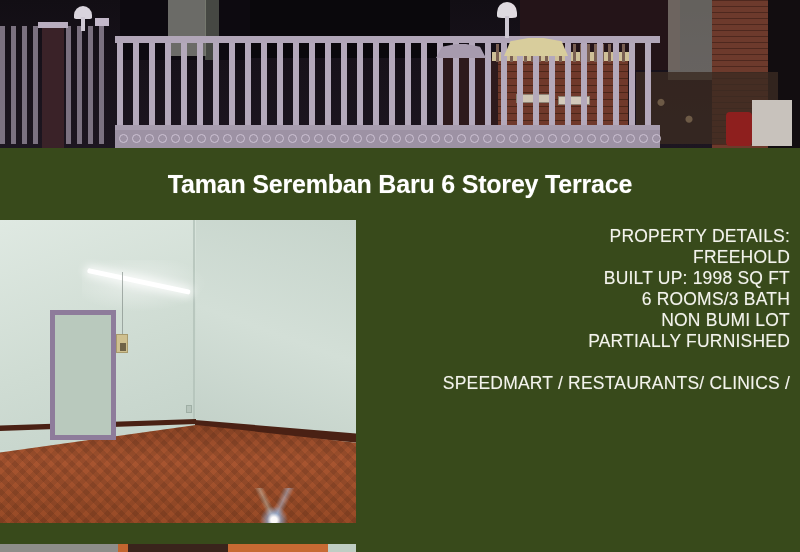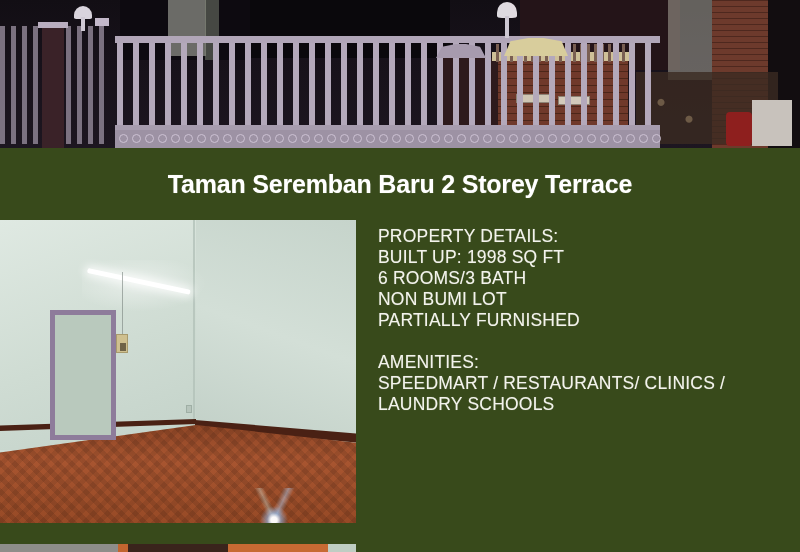--- a/index.html
+++ b/index.html
@@ -117,21 +117,21 @@
   .r-switch i { position:absolute; left:3px; top:8px; width:6px; height:8px; background:#6f6347; display:block; }
   .r-flare { position:absolute; left:248px; top:288px; width:72px; height:64px; transform:translate(-10px,-20px);
      background:
        radial-gradient(circle at 50% 50%,rgba(255,255,255,.95) 3px,rgba(150,200,255,.55) 7px,transparent 14px),
        linear-gradient(115deg,transparent 44%,rgba(180,215,255,.45) 50%,transparent 56%),
        linear-gradient(65deg,transparent 45%,rgba(215,235,225,.38) 50%,transparent 55%);
   }
   .r-vent { position:absolute; left:186px; top:185px; width:6px; height:8px; background:#b7c5bc; border:1px solid #9fafa5; }
 
   
-  .text-col { position:absolute; left:378px; top:226px; width:412px; }
+  .text-col { position:absolute; left:378px; top:226px; width:412px;text-align:right; }
   .txt-line { color:#f3f3ec; font-size:17.5px; line-height:21px; letter-spacing:.2px; white-space:nowrap;
      text-shadow:0 0 1px rgba(255,255,255,.35); }
   .txt-gap { height:21px; }
 
   
   .photo-sliver { position:absolute; left:0; top:544px; width:356px; height:8px; overflow:hidden; }
   .sl-a { position:absolute; left:0; top:0; width:118px; height:8px; background:#8e8d8a; }
   .sl-b { position:absolute; left:118px; top:0; width:10px; height:8px; background:#c2652f; }
   .sl-c { position:absolute; left:128px; top:0; width:100px; height:8px; background:#3a241c; }
   .sl-d { position:absolute; left:228px; top:0; width:100px; height:8px; background:#c76a33; }
@@ -293,21 +293,21 @@
       <div class="shade"></div>
       <div class="stem"></div>
     </div>
     <div class="g-lamp2">
       <div class="shade"></div>
       <div class="stem"></div>
     </div>
   </div>
 
   <div class="title-bar">
-    <div class="title-text">Taman Seremban Baru 2 Storey Terrace</div>
+    <div class="title-text">Taman Seremban Baru 6 Storey Terrace</div>
   </div>
 
   <div class="photo-room">
     <div class="r-wall-back"></div>
     <div class="r-wall-right"></div>
     <div class="r-corner"></div>
     <div class="r-skirt-back"></div>
     <div class="r-skirt-right"></div>
     <div class="r-floor"></div>
     <div class="r-door">
@@ -323,28 +323,27 @@
     <div class="r-wire"></div>
     <div class="r-switch">
         <i></i>
       </div>
     <div class="r-vent"></div>
     <div class="r-flare"></div>
   </div>
 
   <div class="text-col">
     <div class="txt-line">PROPERTY DETAILS:</div>
+    <div class="txt-line">FREEHOLD</div>
     <div class="txt-line">BUILT UP: 1998 SQ FT</div>
     <div class="txt-line">6 ROOMS/3 BATH</div>
     <div class="txt-line">NON BUMI LOT</div>
     <div class="txt-line">PARTIALLY FURNISHED</div>
     <div class="txt-gap"></div>
-    <div class="txt-line">AMENITIES:</div>
     <div class="txt-line">SPEEDMART / RESTAURANTS/ CLINICS /</div>
-    <div class="txt-line">LAUNDRY SCHOOLS</div>
   </div>
 
   <div class="photo-sliver">
     <div class="sl-a"></div>
     <div class="sl-b"></div>
     <div class="sl-c"></div>
     <div class="sl-d"></div>
     <div class="sl-e"></div>
   </div>
 

